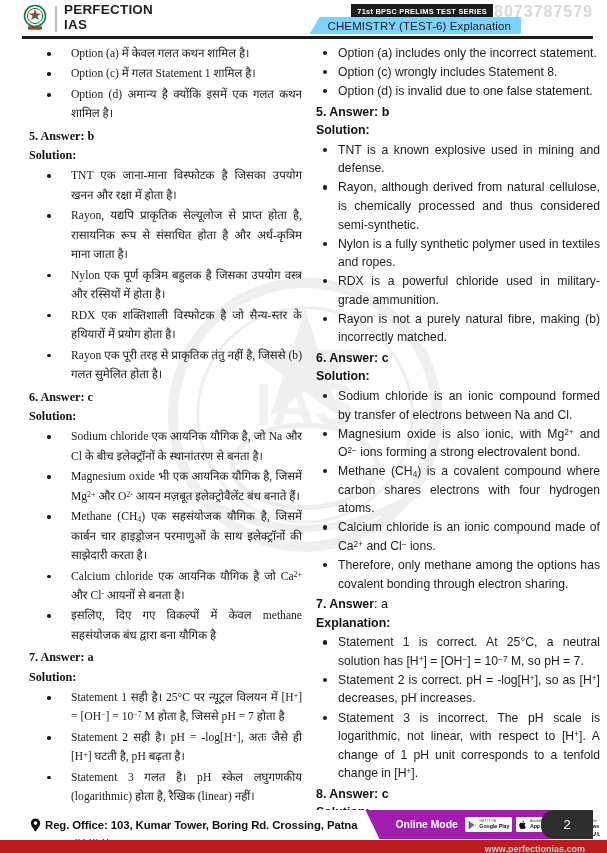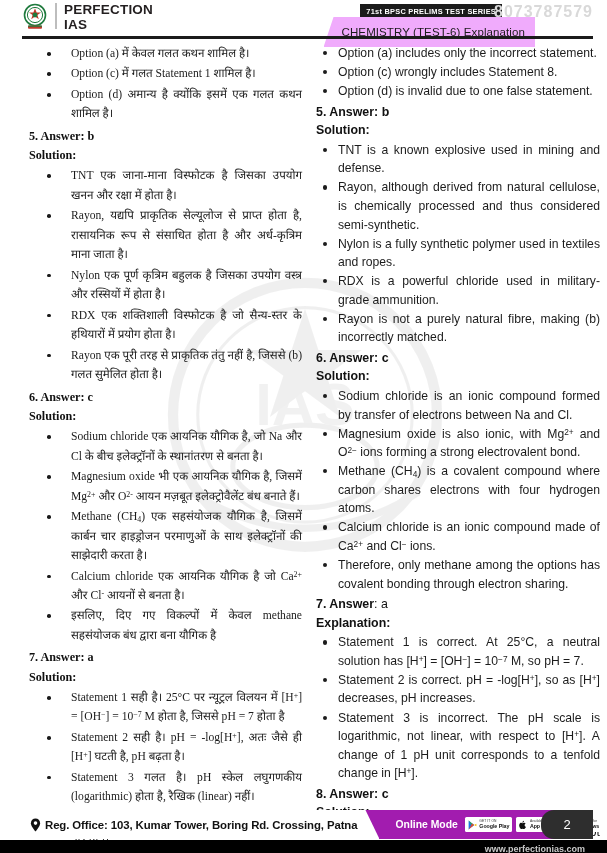--- a/index.html
+++ b/index.html
@@ -33,21 +33,21 @@
   .page-header {
     position: relative;
     height: 38px;
     z-index: 3;
   }
   .brand {
     position: absolute;
     left: 22px;
     top: 3px;
     display: flex;
-    align-items: flex-start;
+    align-items: flex-end;
     gap: 7px;
   }
   .emblem {
     width: 26px;
     height: 28px;
     position: relative;
   }
   .emblem svg { display: block; }
   .brand-rule {
     width: 2px;
@@ -69,21 +69,21 @@
   .brand-text .line2 {
     font-family: "Liberation Sans", sans-serif;
     font-weight: bold;
     font-size: 13.5px;
     letter-spacing: 0.2px;
     color: #231f20;
   }
 
   .series-badge {
     position: absolute;
-    right: 105px;
+    right: 114px;
     top: 4px;
     background: #1b1b1b;
     color: #ffffff;
     font-family: "Liberation Sans", sans-serif;
     font-size: 7.4px;
     font-weight: bold;
     letter-spacing: 0.25px;
     padding: 2.5px 6px 2.5px 6px;
     white-space: nowrap;
   }
@@ -94,24 +94,24 @@
     top: 3px;
     font-family: "Liberation Sans", sans-serif;
     font-size: 16px;
     letter-spacing: 1px;
     color: #d9d9d9;
     font-weight: bold;
   }
 
   .subject-tab {
     position: absolute;
-    right: 72px;
+    right: 86px;
     top: 17px;
-    height: 30px;
-    background: #f0abfc;
+    height: 17px;
+    background: #7dd3fc;
     color: #1b1b1b;
     font-family: "Liberation Sans", sans-serif;
     font-size: 11.5px;
     letter-spacing: 0.1px;
     display: flex;
     align-items: center;
     padding: 0 10px 0 18px;
     white-space: nowrap;
     clip-path: polygon(10px 0, 100% 0, 100% 100%, 0 100%);
   }
@@ -329,21 +329,21 @@
     font-size: 13px;
     color: #ffffff;
   }
 
   .site-strip {
     position: absolute;
     left: 0;
     bottom: 0;
     width: 607px;
     height: 13px;
-    background: #000000;
+    background: #b91c1c;
     z-index: 5;
   }
   .site-url {
     position: absolute;
     right: 22px;
     bottom: -1px;
     font-family: "Liberation Sans", sans-serif;
     font-size: 9px;
     color: #c9c9c9;
     font-weight: bold;

